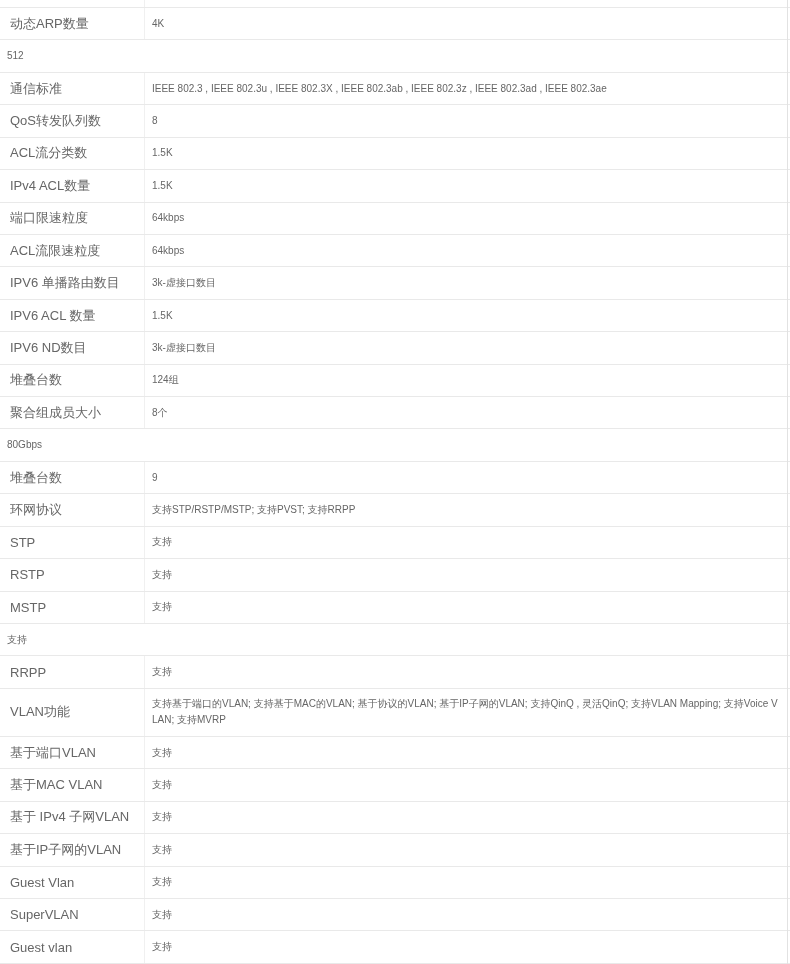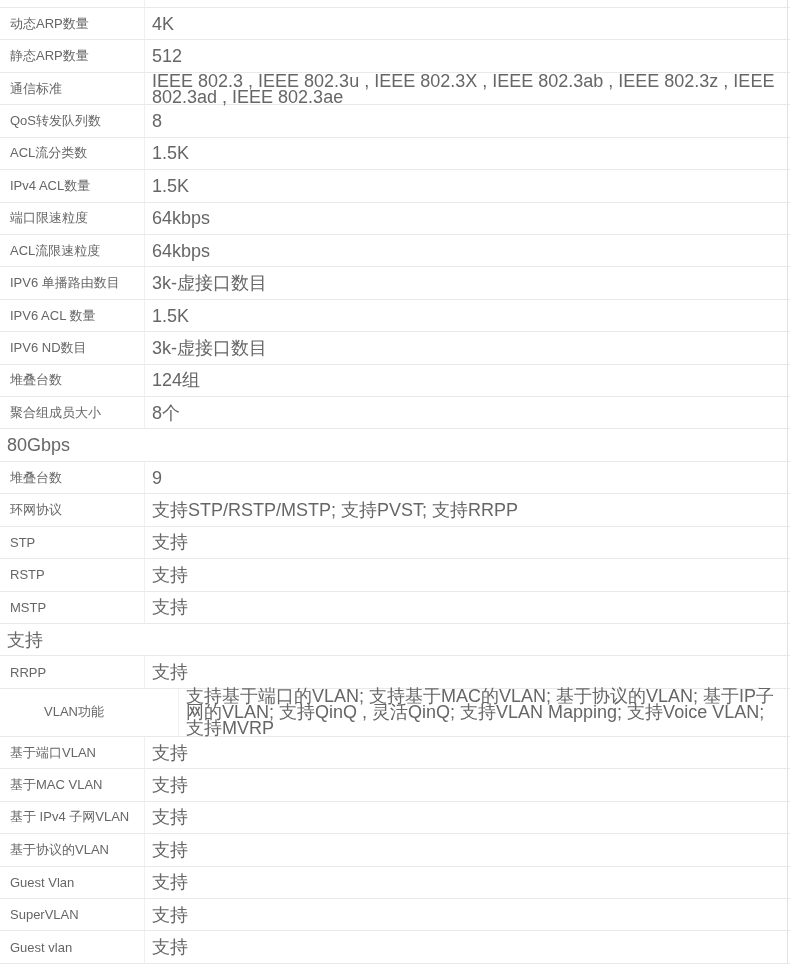--- a/index.html
+++ b/index.html
@@ -24,40 +24,40 @@
     background: #e2e2e2;
   }
   .row {
     display: flex;
     align-items: center;
     height: 32.43px;
     border-bottom: 1px solid #e9e9e9;
     background: #ffffff;
   }
   .row.partial { height: 8px; }
-  .row.tall { height: 48px; padding-left: 34px; }
+  .row.tall { height: 48px; }
   .cell-label {
     flex: 0 0 145px;
     width: 145px;
     align-self: stretch;
     display: flex;
     align-items: center;
     padding-left: 10px;
     padding-right: 6px;
     border-right: 1px solid #f0f0f0;
     font-size: 13px;
     color: #666666;
     white-space: nowrap;
     overflow: hidden;
   }
   .cell-value {
     flex: 1;
     padding-left: 7px;
     padding-right: 8px;
-    font-size: 18px;
+    font-size: 10px;
     line-height: 16px;
     color: #666666;
     word-break: break-all;
   }
 </style>
 </head>
 <body>
 
 <div class="spec-table">
 
@@ -65,21 +65,20 @@
     <div class="cell-label"></div>
     <div class="cell-value"></div>
   </div>
 
   <div id="rows-container">
       <div class="row">
         <div class="cell-label">动态ARP数量</div>
         <div class="cell-value">4K</div>
       </div>
       <div class="row">
-        <div class="cell-label">静态ARP数量</div>
         <div class="cell-value">512</div>
       </div>
       <div class="row">
         <div class="cell-label">通信标准</div>
         <div class="cell-value">IEEE 802.3 , IEEE 802.3u , IEEE 802.3X , IEEE 802.3ab , IEEE 802.3z , IEEE 802.3ad , IEEE 802.3ae</div>
       </div>
       <div class="row">
         <div class="cell-label">QoS转发队列数</div>
         <div class="cell-value">8</div>
       </div>
@@ -159,21 +158,21 @@
       </div>
       <div class="row">
         <div class="cell-label">基于MAC VLAN</div>
         <div class="cell-value">支持</div>
       </div>
       <div class="row">
         <div class="cell-label">基于 IPv4 子网VLAN</div>
         <div class="cell-value">支持</div>
       </div>
       <div class="row">
-        <div class="cell-label">基于协议的VLAN</div>
+        <div class="cell-label">基于IP子网的VLAN</div>
         <div class="cell-value">支持</div>
       </div>
       <div class="row">
         <div class="cell-label">Guest Vlan</div>
         <div class="cell-value">支持</div>
       </div>
       <div class="row">
         <div class="cell-label">SuperVLAN</div>
         <div class="cell-value">支持</div>
       </div>

